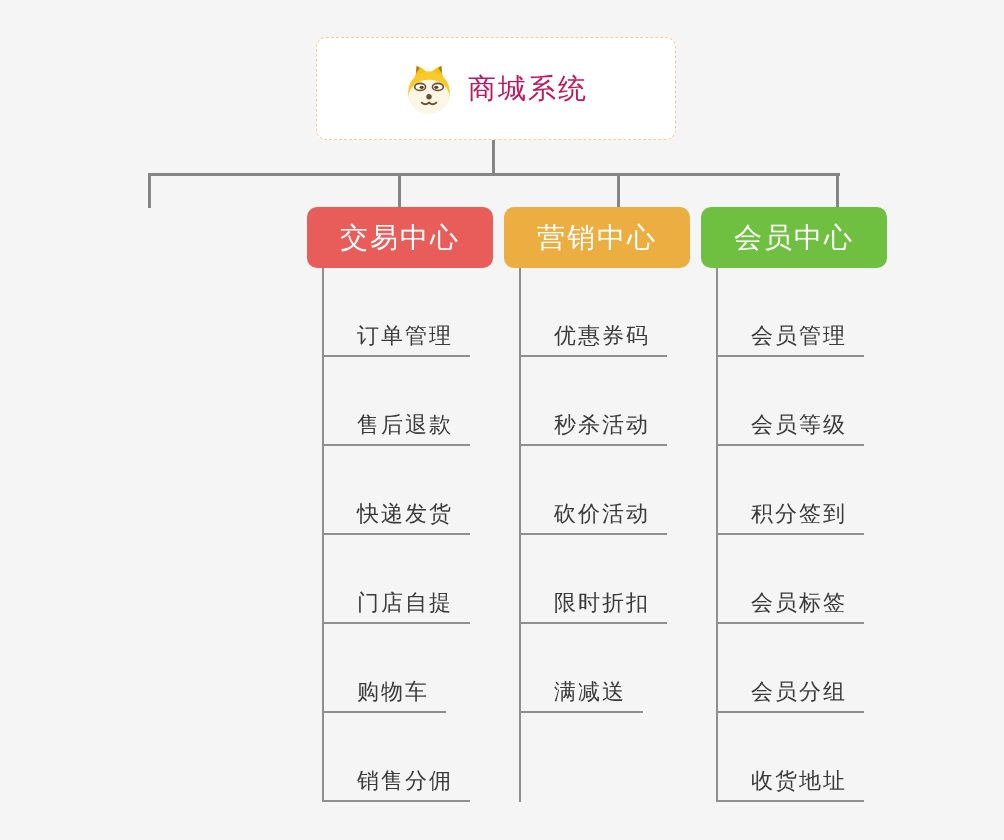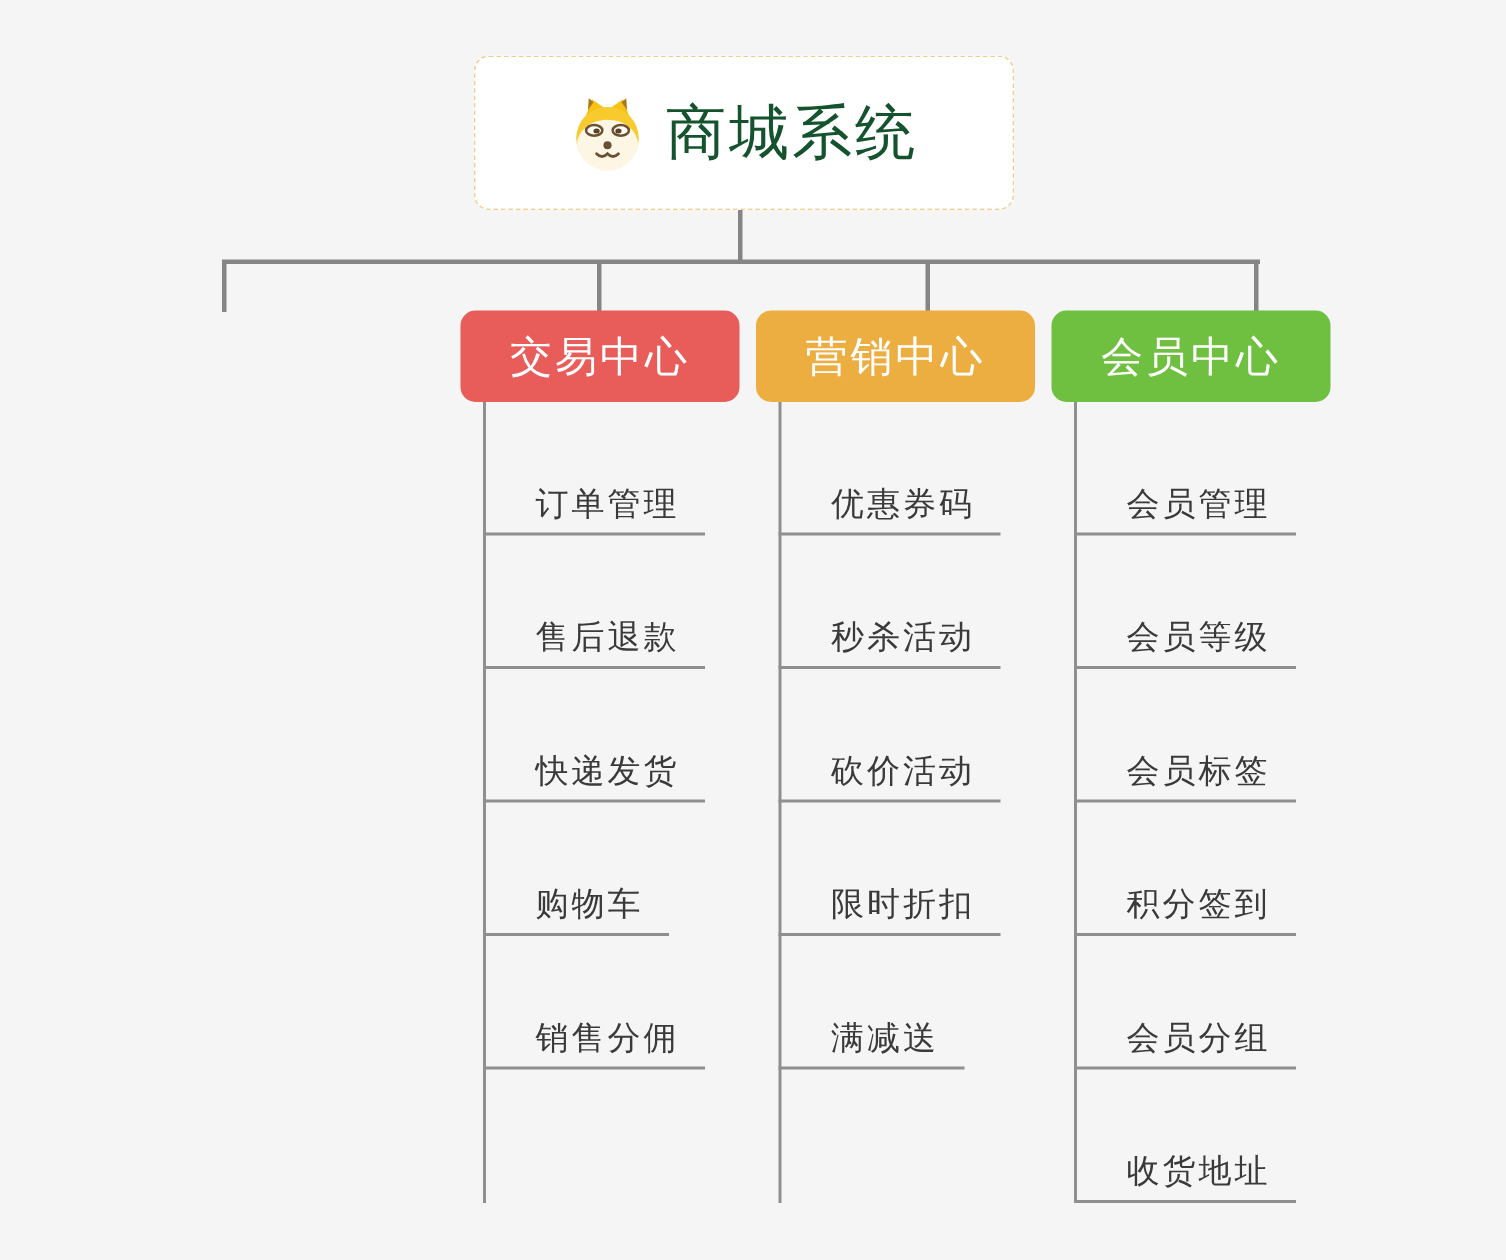--- a/index.html
+++ b/index.html
@@ -18,22 +18,22 @@
     position:absolute;left:316px;top:37px;
     width:360px;height:103px;
     background:#ffffff;
     border:1px dashed #f3cd8f;
     border-radius:10px;
     display:flex;align-items:center;justify-content:center;
     gap:14px;
     box-sizing:border-box;
   }
   .root-title{
-    font-size:40px;
-    color:#14532d;
+    font-size:28px;
+    color:#be185d;
     letter-spacing:2px;
     white-space:nowrap;
   }
   .root-icon{width:50px;height:50px;flex:0 0 auto;}
   
   .line{position:absolute;background:#858585;}
   .root-trunk{left:492px;top:140px;width:3px;height:35px;}
   .bus{left:148px;top:173px;width:692px;height:3px;}
   .drop{top:175px;width:3px;height:33px;}
   .drop-1{left:148px;}
@@ -126,20 +126,23 @@
       <div class="item">
           <span class="item-label">订单管理</span>
         </div>
       <div class="item">
           <span class="item-label">售后退款</span>
         </div>
       <div class="item">
           <span class="item-label">快递发货</span>
         </div>
       <div class="item">
+          <span class="item-label">门店自提</span>
+        </div>
+      <div class="item">
           <span class="item-label">购物车</span>
         </div>
       <div class="item">
           <span class="item-label">销售分佣</span>
         </div>
     </div>
   </div>
 
   <div class="column col-3">
     <div class="col-header" style="background-color: rgb(236, 174, 65);">营销中心</div>
@@ -167,24 +170,24 @@
     <div class="col-header" style="background-color: rgb(111, 192, 64);">会员中心</div>
     <div class="children">
       <div class="trunk"></div>
       <div class="item">
           <span class="item-label">会员管理</span>
         </div>
       <div class="item">
           <span class="item-label">会员等级</span>
         </div>
       <div class="item">
-          <span class="item-label">会员标签</span>
+          <span class="item-label">积分签到</span>
         </div>
       <div class="item">
-          <span class="item-label">积分签到</span>
+          <span class="item-label">会员标签</span>
         </div>
       <div class="item">
           <span class="item-label">会员分组</span>
         </div>
       <div class="item">
           <span class="item-label">收货地址</span>
         </div>
     </div>
   </div>
 

